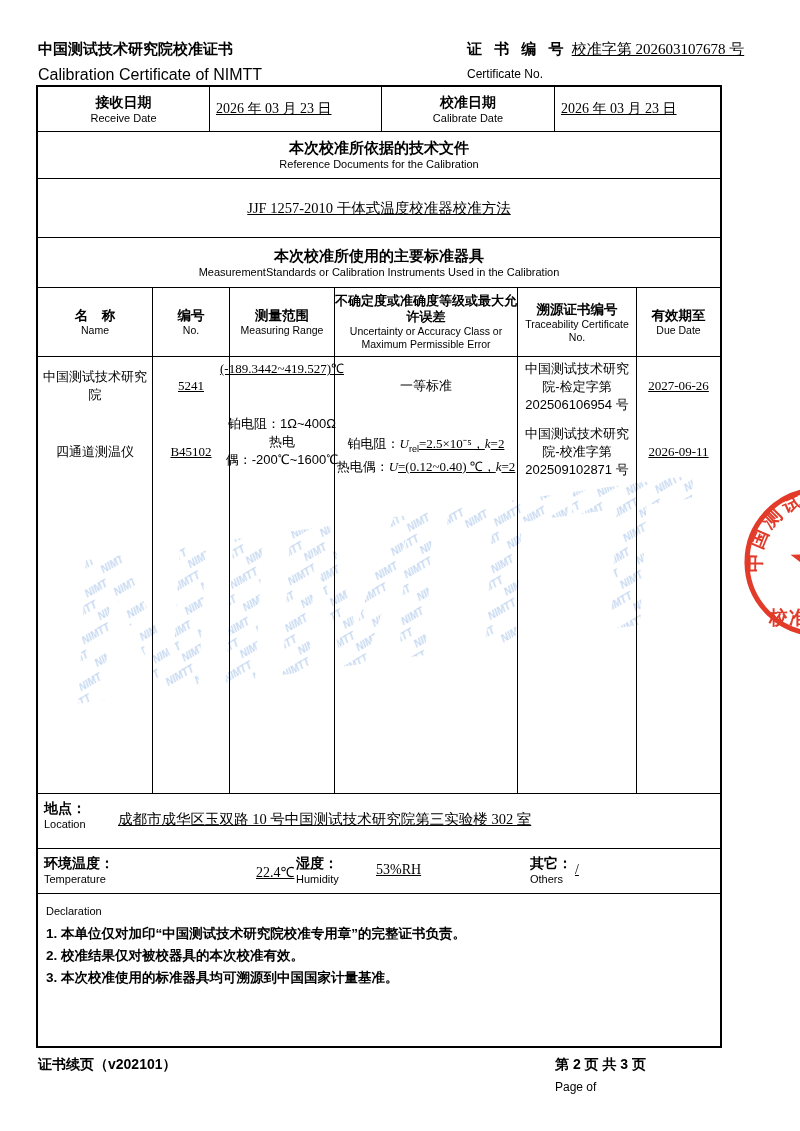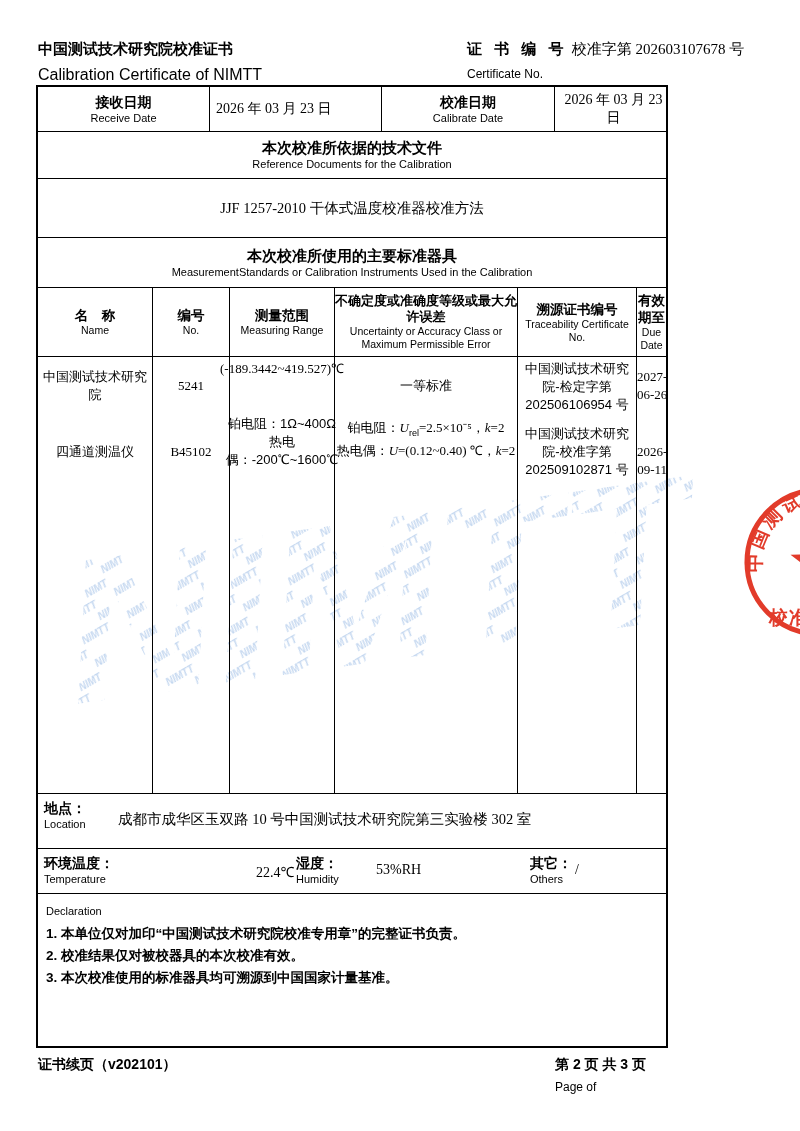--- a/index.html
+++ b/index.html
@@ -6,26 +6,26 @@
   body{width:800px;height:1131px;position:relative;overflow:hidden;
        font-family:"Liberation Sans",sans-serif;color:#000;}
   .abs{position:absolute;}
   
   .title-cn{left:38px;top:40px;font-size:15px;font-weight:bold;}
   .title-en{left:38px;top:66px;font-size:16px;}
   .certno{left:467px;top:40px;font-size:15px;}
   .certno b{letter-spacing:4px;}
   .certno .serif{letter-spacing:0;}
   .certno-en{left:467px;top:67px;font-size:12px;}
-  .serif{font-family:"Liberation Serif",serif;}
+  .serif{font-family:"Liberation Serif",serif;text-decoration:underline;}
   
   .wm{left:37px;top:356px;z-index:0;pointer-events:none;}
   .stamp{left:734px;top:482px;z-index:3;pointer-events:none;}
   
-  .tbl{position:absolute;left:36px;top:85px;width:632px;height:963px;
+  .tbl{position:absolute;left:36px;top:85px;width:686px;height:963px;
        border:2px solid #000;box-sizing:border-box;z-index:1;background:transparent;}
   .row{border-bottom:1px solid #000;box-sizing:border-box;position:relative;}
   .row:last-child{border-bottom:none;}
   .grid{display:grid;}
   .gc{border-right:1px solid #000;box-sizing:border-box;display:flex;
       flex-direction:column;justify-content:center;align-items:center;text-align:center;}
   .gc:last-child{border-right:none;}
   .cols4{grid-template-columns:172px 172px 173px 1fr;}
   .cols6{grid-template-columns:115px 77px 105px 183px 119px 1fr;}
   .h-dates{height:45px;}
@@ -47,21 +47,21 @@
   .refc{display:flex;align-items:center;justify-content:center;height:100%;font-size:14.5px;}
   .hc-cn{font-size:13.5px;font-weight:bold;line-height:17px;}
   .hc-en{font-size:10.5px;line-height:13px;}
   .c4 .hc-cn{font-size:13px;line-height:16px;}
   
   .dc{justify-content:flex-start;font-size:13px;line-height:18px;}
   .r1{height:58px;display:flex;flex-direction:column;justify-content:center;align-items:center;width:100%;box-sizing:border-box;}
   .r1.top{justify-content:flex-start;padding-top:3px;}
   .mt28{margin-top:28px;}
   .mt10{margin-top:10px;}
-  .mt4{margin-top:4px;}
+  .mt4{margin-top:20px;}
   .dc i{font-style:italic;font-family:"Liberation Serif",serif;}
   .dc sub{font-size:9px;}
   
   .loclbl{position:absolute;left:6px;top:6px;}
   .locval{position:absolute;left:80px;top:16px;font-size:14.5px;}
   .envgrp-l{position:absolute;top:6px;}
   .envval{position:absolute;top:13px;font-size:14px;}
   .dec{padding:8px 8px 0 8px;}
   .dec .lbl-cn{font-size:14px;}
   .dec-en{font-size:11px;margin:3px 0 6px 0;}

